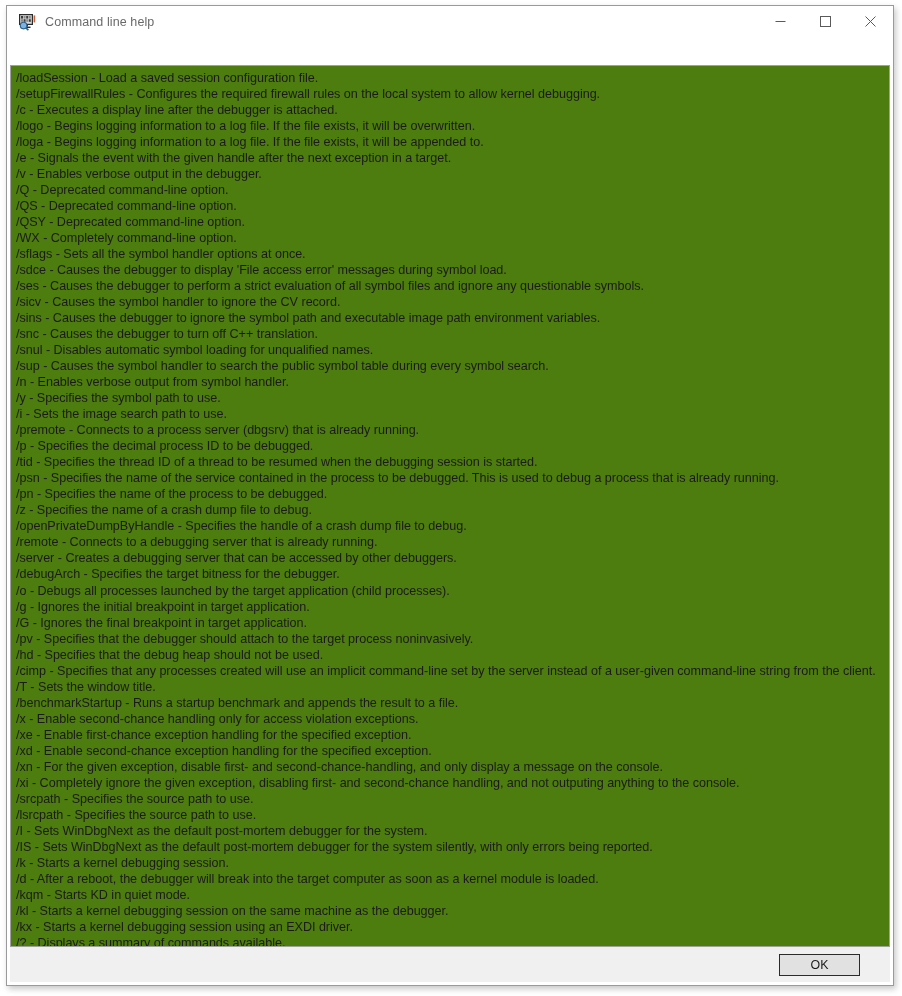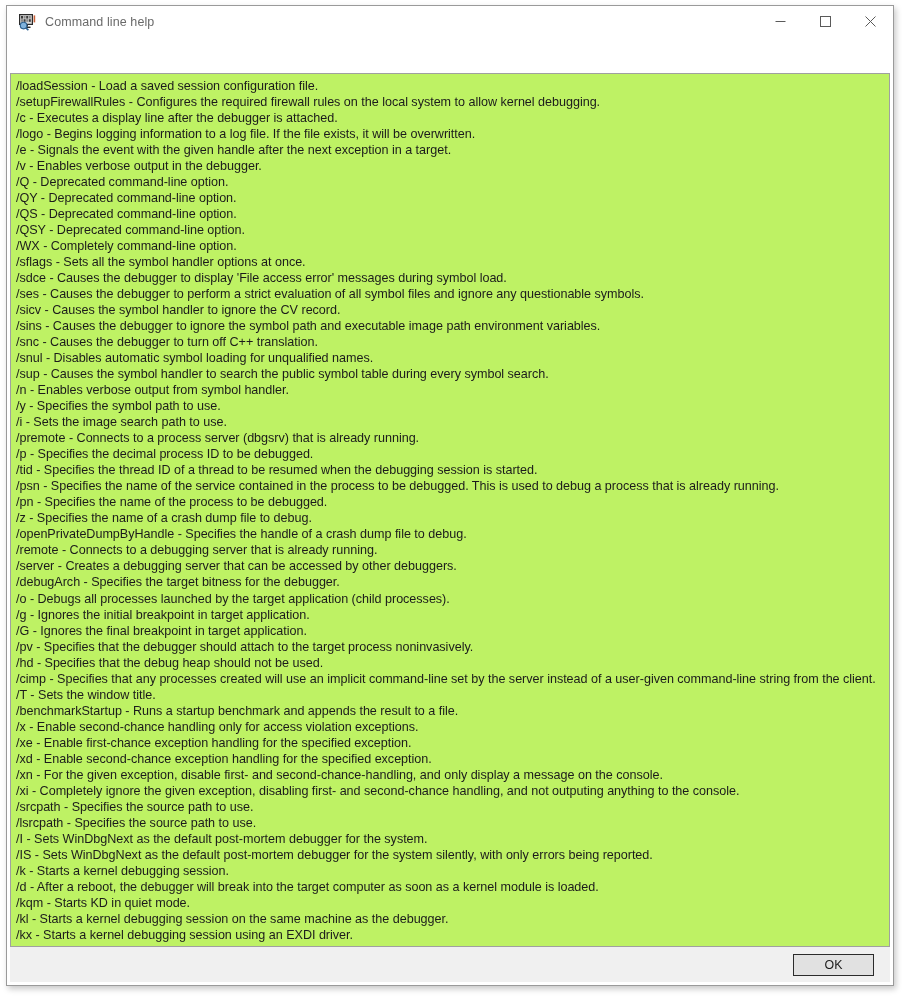--- a/index.html
+++ b/index.html
@@ -79,24 +79,24 @@
   .content-wrap {
     flex: 1 1 auto;
     padding: 0;
     display: flex;
     flex-direction: column;
     min-height: 0;
   }
 
   .help-panel {
     flex: 1 1 auto;
-    margin: 8px 3px 0 3px;
+    margin: 0 3px 0 3px;
     border: 1px solid #a0a0a0;
     border-bottom: none;
-    background: #bef264;
+    background: #4d7c0f;
     overflow: hidden;
     box-sizing: border-box;
     padding: 4px 2px 2px 5px;
     min-height: 0;
   }
 
   .help-line {
     font-size: 12.6px;
     line-height: 16.02px;
     color: #1b1b1b;
@@ -109,21 +109,21 @@
   .footer {
     height: 28px;
     min-height: 36px;
     background: #f0f0f0;
     border-top: 1px solid #a0a0a0;
     margin: 0 3px 3px 3px;
     display: flex;
     align-items: center;
     justify-content: flex-end;
     box-sizing: border-box;
-    padding-right: 16px;
+    padding-right: 30px;
   }
 
   .ok-button {
     width: 81px;
     height: 22px;
     background: #e1e1e1;
     border: 1px solid #2b2b2b;
     border-radius: 0;
     font-family: "Liberation Sans", sans-serif;
     font-size: 12.4px;
@@ -178,24 +178,24 @@
       </button>
     </div>
   </div>
 
   <div class="content-wrap">
     <div class="help-panel" id="help-panel">
         <div class="help-line">/loadSession - Load a saved session configuration file.</div>
         <div class="help-line">/setupFirewallRules - Configures the required firewall rules on the local system to allow kernel debugging.</div>
         <div class="help-line">/c - Executes a display line after the debugger is attached.</div>
         <div class="help-line">/logo - Begins logging information to a log file. If the file exists, it will be overwritten.</div>
+        <div class="help-line">/loga - Begins logging information to a log file. If the file exists, it will be appended to.</div>
         <div class="help-line">/e - Signals the event with the given handle after the next exception in a target.</div>
         <div class="help-line">/v - Enables verbose output in the debugger.</div>
         <div class="help-line">/Q - Deprecated command-line option.</div>
-        <div class="help-line">/QY - Deprecated command-line option.</div>
         <div class="help-line">/QS - Deprecated command-line option.</div>
         <div class="help-line">/QSY - Deprecated command-line option.</div>
         <div class="help-line">/WX - Completely command-line option.</div>
         <div class="help-line">/sflags - Sets all the symbol handler options at once.</div>
         <div class="help-line">/sdce - Causes the debugger to display 'File access error' messages during symbol load.</div>
         <div class="help-line">/ses - Causes the debugger to perform a strict evaluation of all symbol files and ignore any questionable symbols.</div>
         <div class="help-line">/sicv - Causes the symbol handler to ignore the CV record.</div>
         <div class="help-line">/sins - Causes the debugger to ignore the symbol path and executable image path environment variables.</div>
         <div class="help-line">/snc - Causes the debugger to turn off C++ translation.</div>
         <div class="help-line">/snul - Disables automatic symbol loading for unqualified names.</div>

